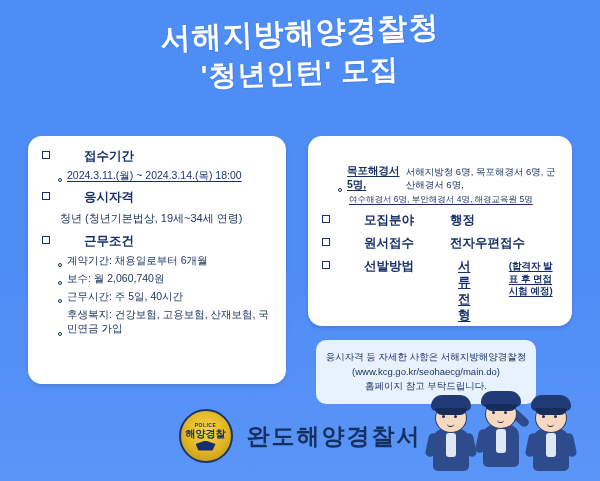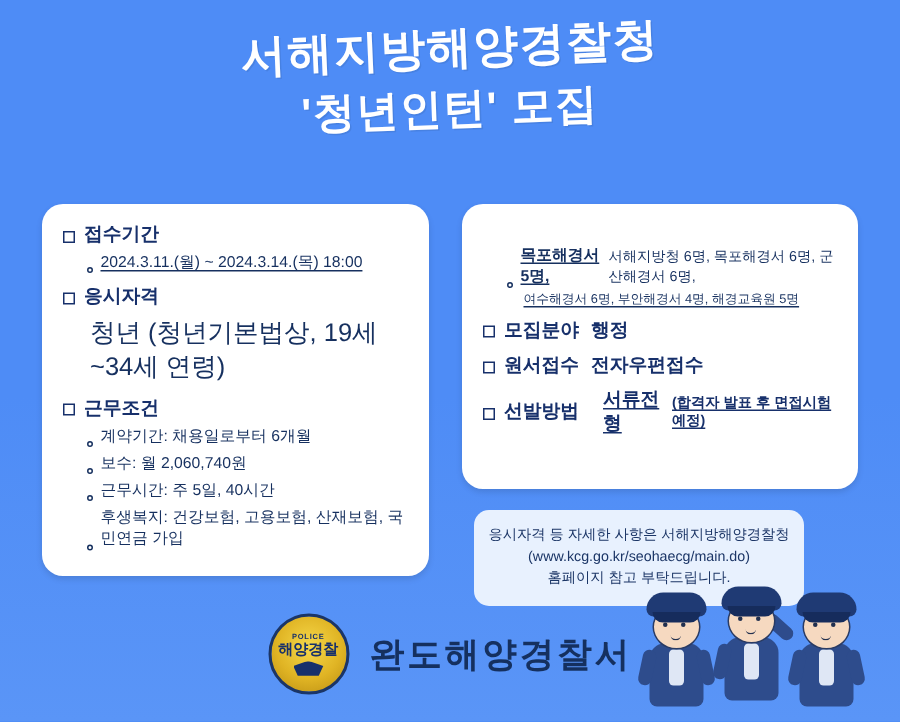--- a/index.html
+++ b/index.html
@@ -73,25 +73,26 @@
     box-sizing: border-box;
   }
 
   .group {
     margin-bottom: 7px;
   }
   .group:last-child { margin-bottom: 0; }
 
   .head {
     display: flex;
-    align-items: center;
+    align-items: flex-start;
     font-size: 12.5px;
     font-weight: bold;
     color: #17306b;
     line-height: 1.3;
+    gap: 28px;
   }
   .checkbox {
     display: inline-block;
     width: 8px;
     height: 8px;
     border: 1.4px solid #17306b;
     margin-right: 6px;
     margin-top: 3px;
     flex: 0 0 auto;
     box-sizing: border-box;
@@ -116,21 +117,21 @@
     height: 4px;
     border: 1px solid #16305f;
     border-radius: 50%;
     margin-right: 5px;
     margin-top: 4px;
     flex: 0 0 auto;
     box-sizing: border-box;
   }
   .sub-plain {
     margin: 5px 0 0 18px;
-    font-size: 17px;
+    font-size: 11px;
     color: #16305f;
     line-height: 1.35;
   }
   .underline {
     text-decoration: underline;
     text-underline-offset: 2px;
   }
   .tiny {
     font-size: 8.5px;
     color: #16305f;

